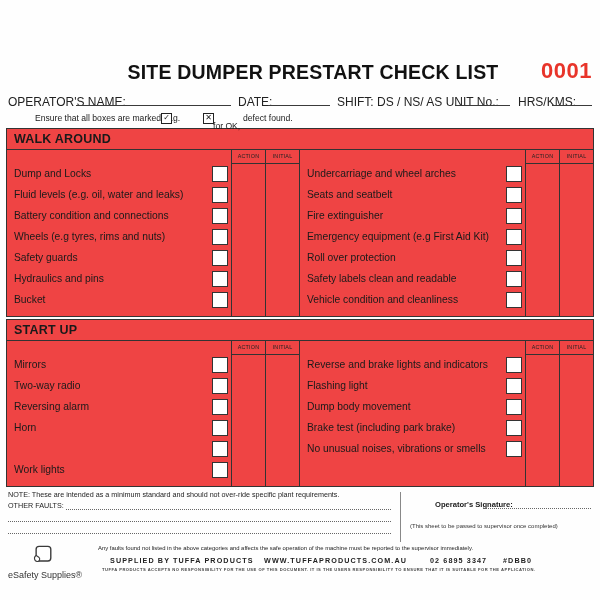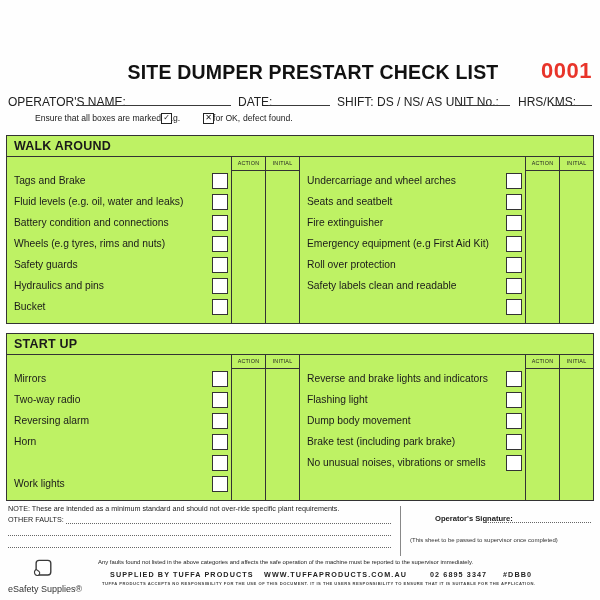--- a/index.html
+++ b/index.html
@@ -91,22 +91,22 @@
     background: #fff;
     text-align: center;
     line-height: 8px;
     font-size: 8px;
     font-family: "DejaVu Sans", sans-serif;
   }
 
   
   .panel {
     border: 1.4px solid #333;
-    background: #bef264;
-    margin-top: 9px;
+    background: #ef4444;
+    margin-top: 2px;
     box-sizing: border-box;
   }
   .panel-head {
     font-size: 12.5px;
     font-weight: bold;
     padding: 3px 0 3px 7px;
     border-bottom: 1.2px solid #333;
     letter-spacing: 0.2px;
   }
   .panel-body {
@@ -261,33 +261,33 @@
       <span class="rule" style="left:262px; width:62px;"></span>
       <span class="fld" style="left:331px;">SHIFT: DS / NS/ AS UNIT No.:</span>
       <span class="rule" style="left:449px; width:55px;"></span>
       <span class="fld" style="left:512px;">HRS/KMS:</span>
       <span class="rule" style="left:546px; width:40px;"></span>
     </div>
 
     <div class="ensure">
       <span class="txt" style="left:2px;">Ensure that all boxes are marked, e.g.</span>
       <span class="mini-box" style="left:155px;">✓</span>
-      <span class="txt" style="left:180px;">for OK,</span>
+      <span class="txt" style="left:180px;margin-top:8px;">for OK,</span>
       <span class="mini-box" style="left:197px;">✕</span>
       <span class="txt" style="left:210px;">defect found.</span>
     </div>
 
     <div id="sections-host">
         <div class="panel">
           <div class="panel-head">WALK AROUND</div>
           <div class="panel-body">
             <div class="half left">
               <div class="items-col">
                 <div class="ci-row">
-                  <span class="ci-label">Tags and Brake</span>
+                  <span class="ci-label">Dump and Locks</span>
                   <span class="ci-spacer"></span>
                   <span class="ci-box"></span>
                 </div>
                 <div class="ci-row">
                   <span class="ci-label">Fluid levels (e.g. oil, water and leaks)</span>
                   <span class="ci-spacer"></span>
                   <span class="ci-box"></span>
                 </div>
                 <div class="ci-row">
                   <span class="ci-label">Battery condition and connections</span>
@@ -349,20 +349,21 @@
                   <span class="ci-label">Roll over protection</span>
                   <span class="ci-spacer"></span>
                   <span class="ci-box"></span>
                 </div>
                 <div class="ci-row">
                   <span class="ci-label">Safety labels clean and readable</span>
                   <span class="ci-spacer"></span>
                   <span class="ci-box"></span>
                 </div>
                 <div class="ci-row">
+                  <span class="ci-label">Vehicle condition and cleanliness</span>
                   <span class="ci-spacer"></span>
                   <span class="ci-box"></span>
                 </div>
                 <div class="pad-bottom"></div>
               </div>
               <div class="ai-col">
                 <div class="ai-head">ACTION</div>
               </div>
               <div class="ai-col">
                 <div class="ai-head">INITIAL</div>

